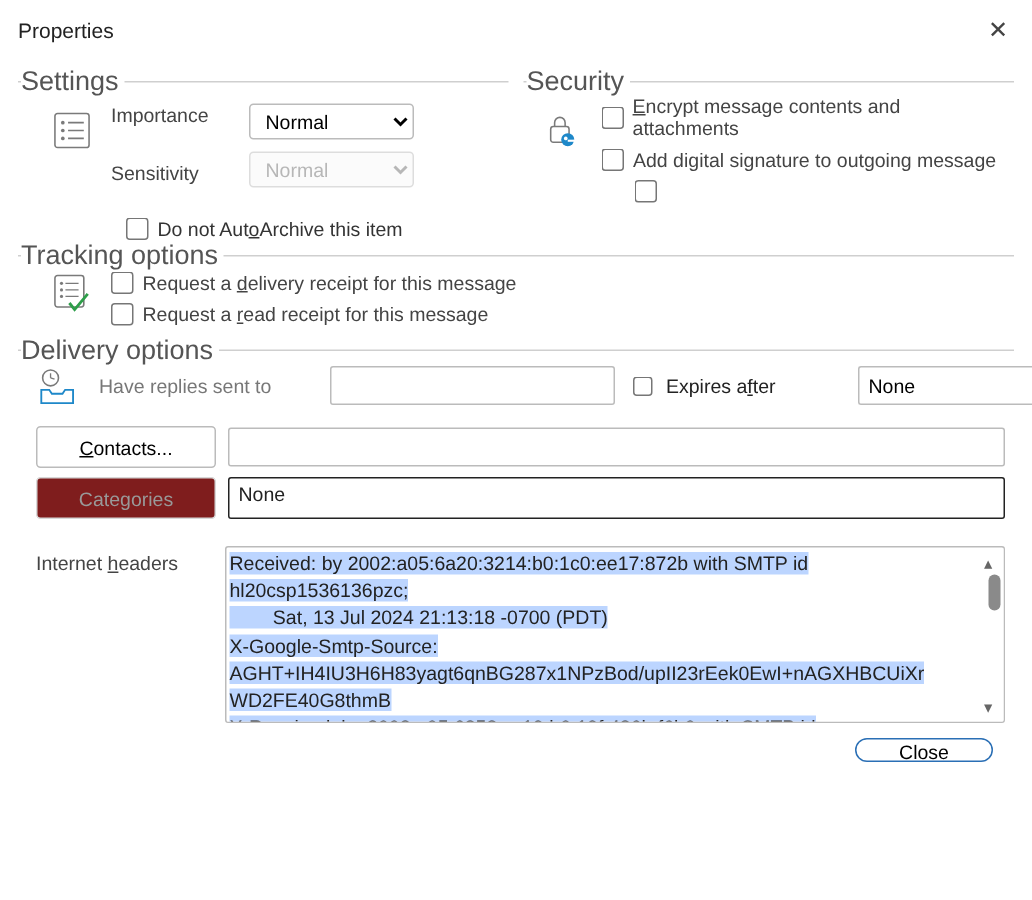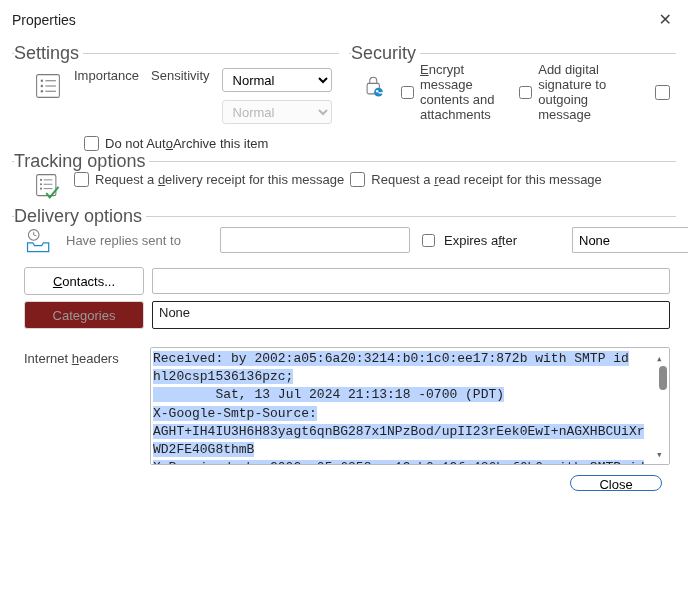--- a/index.html
+++ b/index.html
@@ -51,21 +51,21 @@
   .two-col { display: flex; gap: 10px; }
   .two-col .col { flex: 1; position: relative; }
   .two-col .col .legend { top: -10px; left: 2px; }
 
   .settings-body {
     display: flex;
     align-items: flex-start;
     gap: 12px;
     padding: 14px 6px 6px 22px;
   }
-  .label-col { display: flex; flex-direction: row; gap: 12px; min-width: 80px; }
+  .label-col { display: flex; flex-direction: column; gap: 24px; min-width: 80px; }
   .label-col span { color: #444; }
   .ctrl-col { display: flex; flex-direction: column; gap: 8px; }
   select, .combo {
     font: inherit;
     padding: 2px 24px 2px 6px;
     border: 1px solid #bbb;
     border-radius: 3px;
     background: #fff;
     min-width: 110px;
     height: 24px;
@@ -76,21 +76,21 @@
     margin-top: 4px;
   }
   .icon-lock { width: 28px; height: 28px; flex: 0 0 28px; margin: 10px 6px 0 8px; }
 
   .security-body {
     display: flex;
     align-items: flex-start;
     gap: 6px;
     padding: 8px 6px 4px 4px;
   }
-  .stackv { display: flex; flex-direction: row; gap: 6px; }
+  .stackv { display: flex; flex-direction: column; gap: 6px; }
   .stackv .row { display: flex; align-items: center; gap: 6px; }
   .stackv input[type=checkbox] { margin: 0; width: 15px; height: 15px; accent-color: #555; }
   .stackv label { color: #444; }
   .stackv .indent { padding-left: 22px; }
 
   .row-inline { display: flex; align-items: center; gap: 6px; padding: 6px 0 4px 72px; }
   .row-inline input[type=checkbox] { width:15px; height:15px; margin:0; accent-color:#555; }
 
   .tracking-body {
     display: flex; align-items: flex-start; gap: 12px; padding: 10px 6px 4px 22px;
@@ -126,21 +126,21 @@
   .btn.cat { width:120px; }
   .field-flex { flex:1; }
   .readonly-field {
     flex:1; height:28px; border:1px solid #222; border-radius:2px; padding:3px 6px; background:#fff; color:#222;
   }
 
   .headers-row { display:flex; align-items:flex-start; gap:16px; margin-top:18px; }
   .headers-label { min-width:110px; color:#444; padding-top:4px; }
   .headers-box {
     flex:1; height:118px; border:1px solid #bbb; border-radius:2px; background:#fff; overflow:auto;
-    font-family: Liberation Mono, monospace; font-size:13px; line-height:1.4; padding:2px 4px 2px 2px; color:#222;
+    font-family: Liberation Sans, sans-serif; font-size:13px; line-height:1.4; padding:2px 4px 2px 2px; color:#222;
     position:relative;
   }
   .headers-box .hl { background:#bcd5ff; display:inline; }
   .headers-box div { white-space: pre-wrap; word-break: break-all; }
   .vsb { position:absolute; right:2px; top:4px; bottom:4px; width:14px; }
   .vsb .thumb { position:absolute; top:14px; right:0; width:8px; height:24px; background:#8a8a8a; border-radius:4px; }
   .vsb .up, .vsb .down { position:absolute; right:-1px; width:12px; height:12px; color:#666; font-size:11px; }
   .vsb .up { top:0; } .vsb .down { bottom:0; }
 
   .footer { display:flex; justify-content:flex-end; padding:10px 14px 0 0; }

